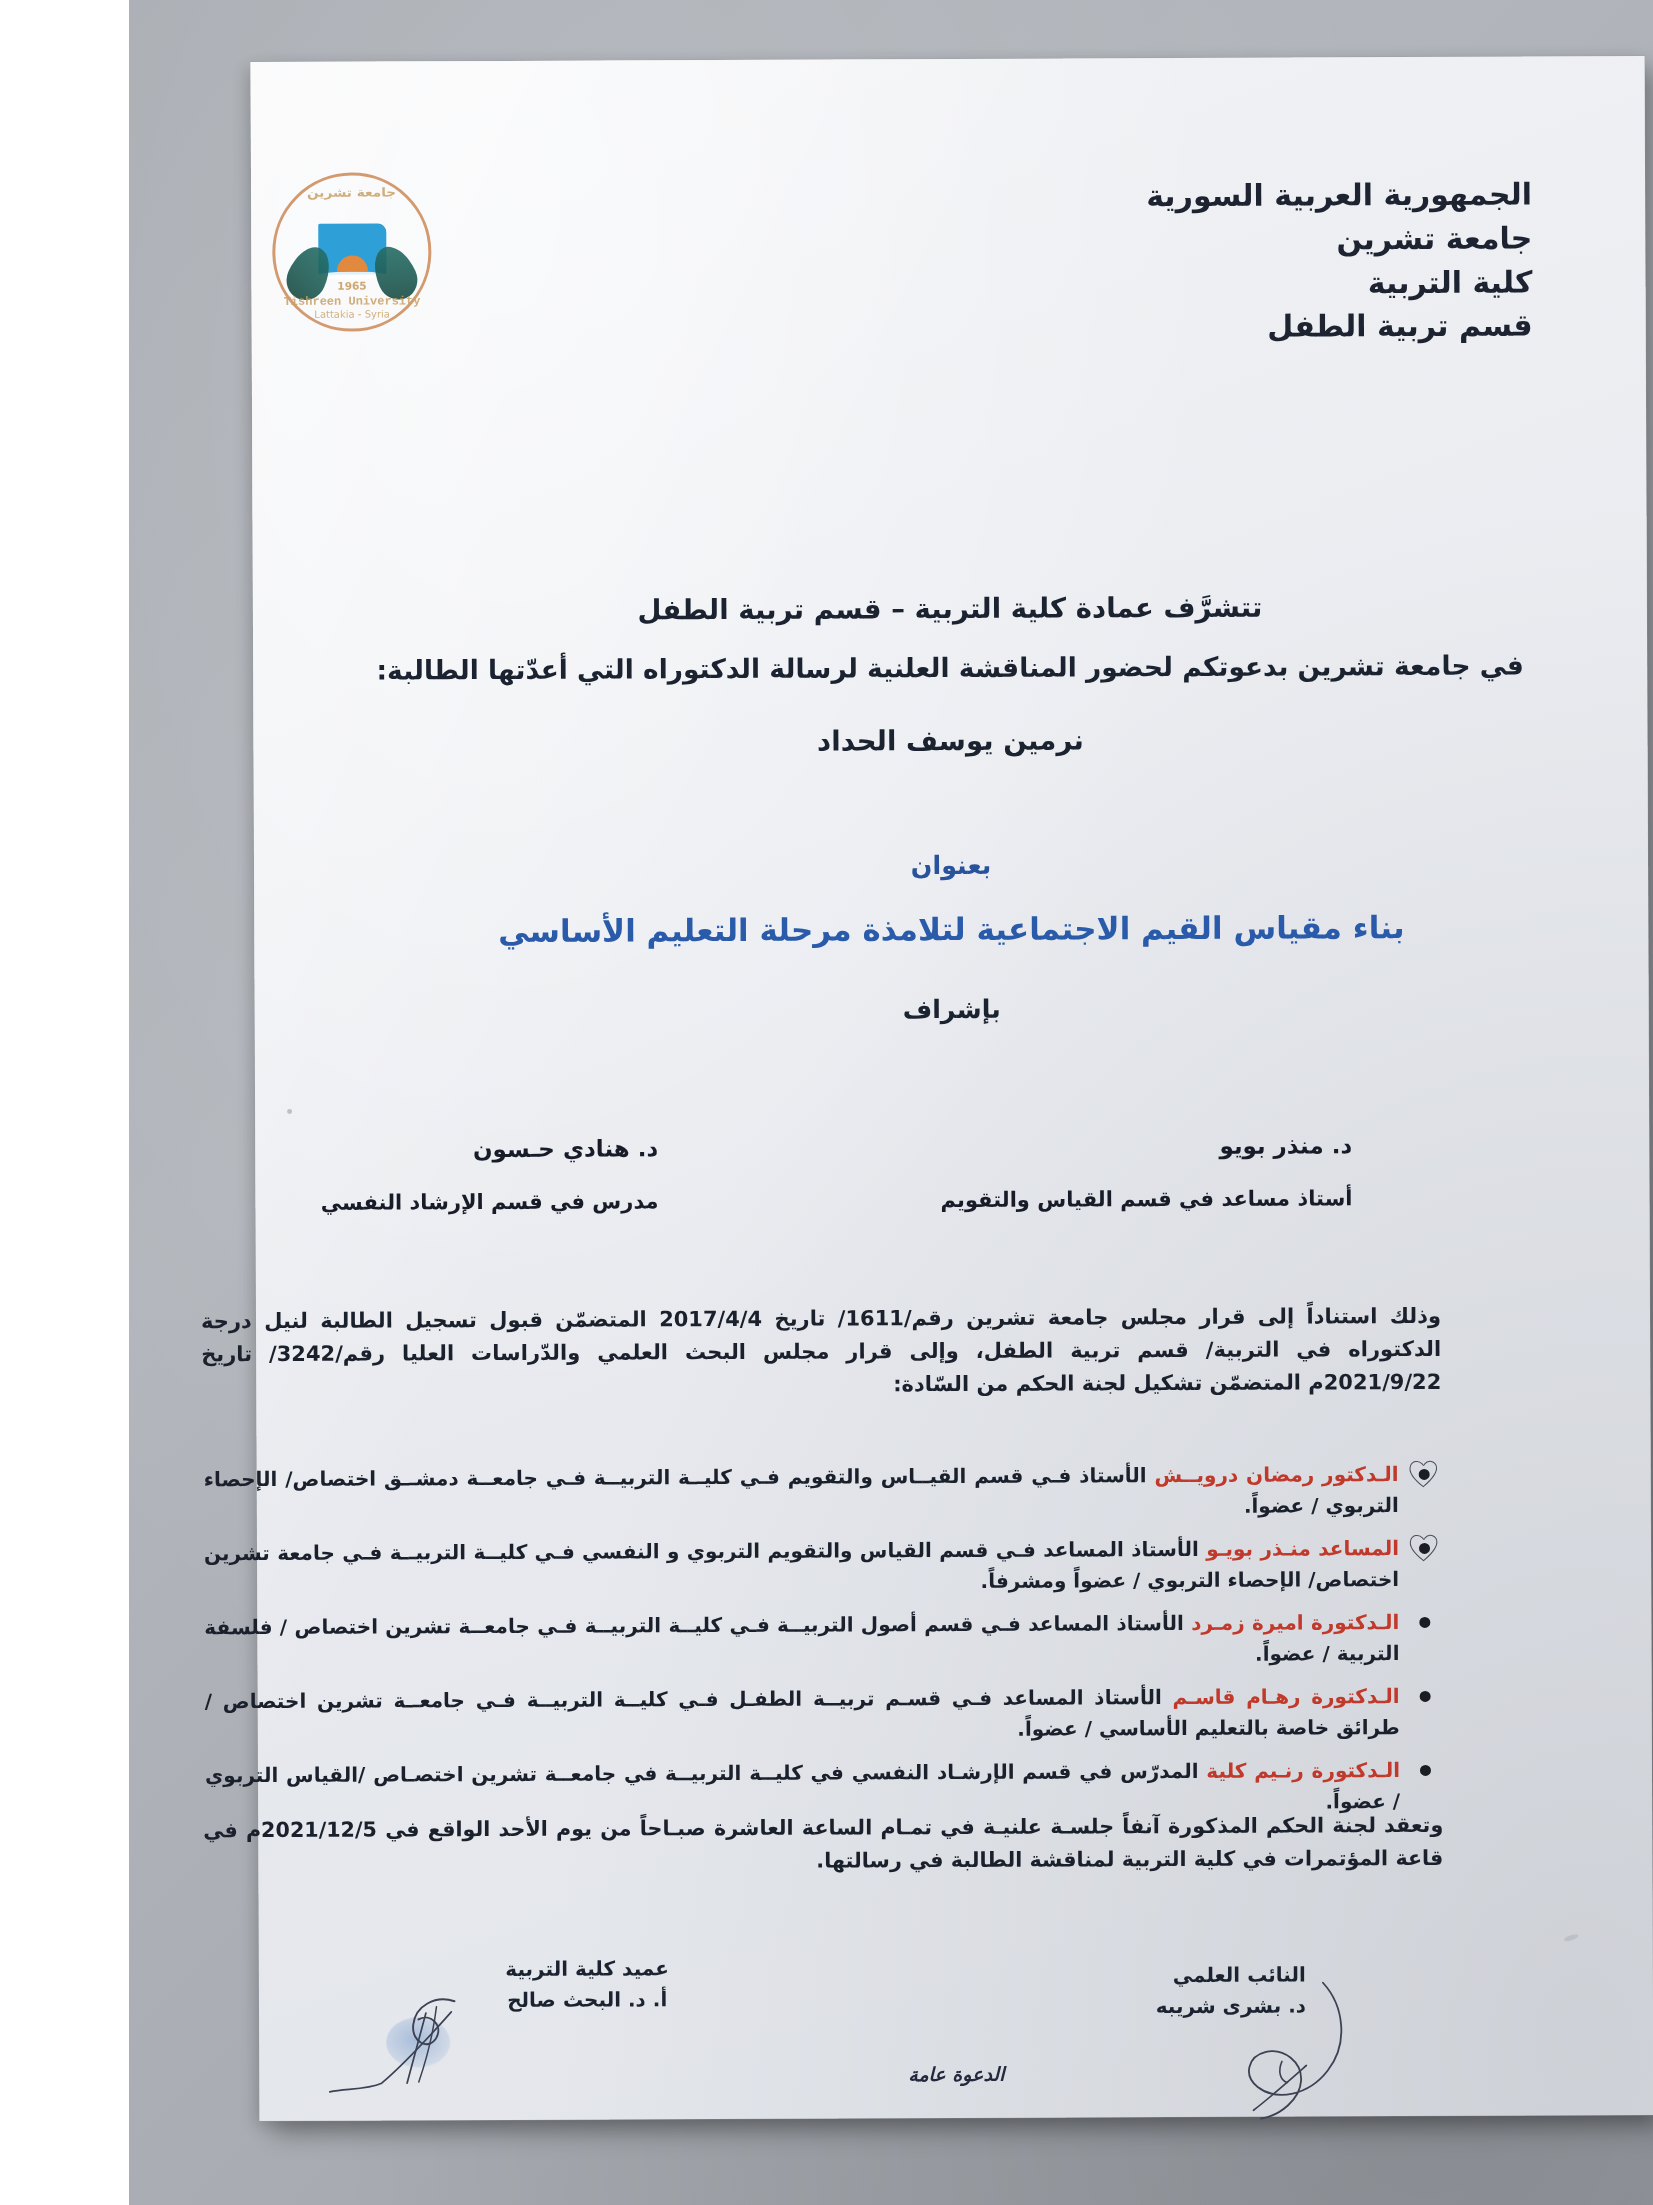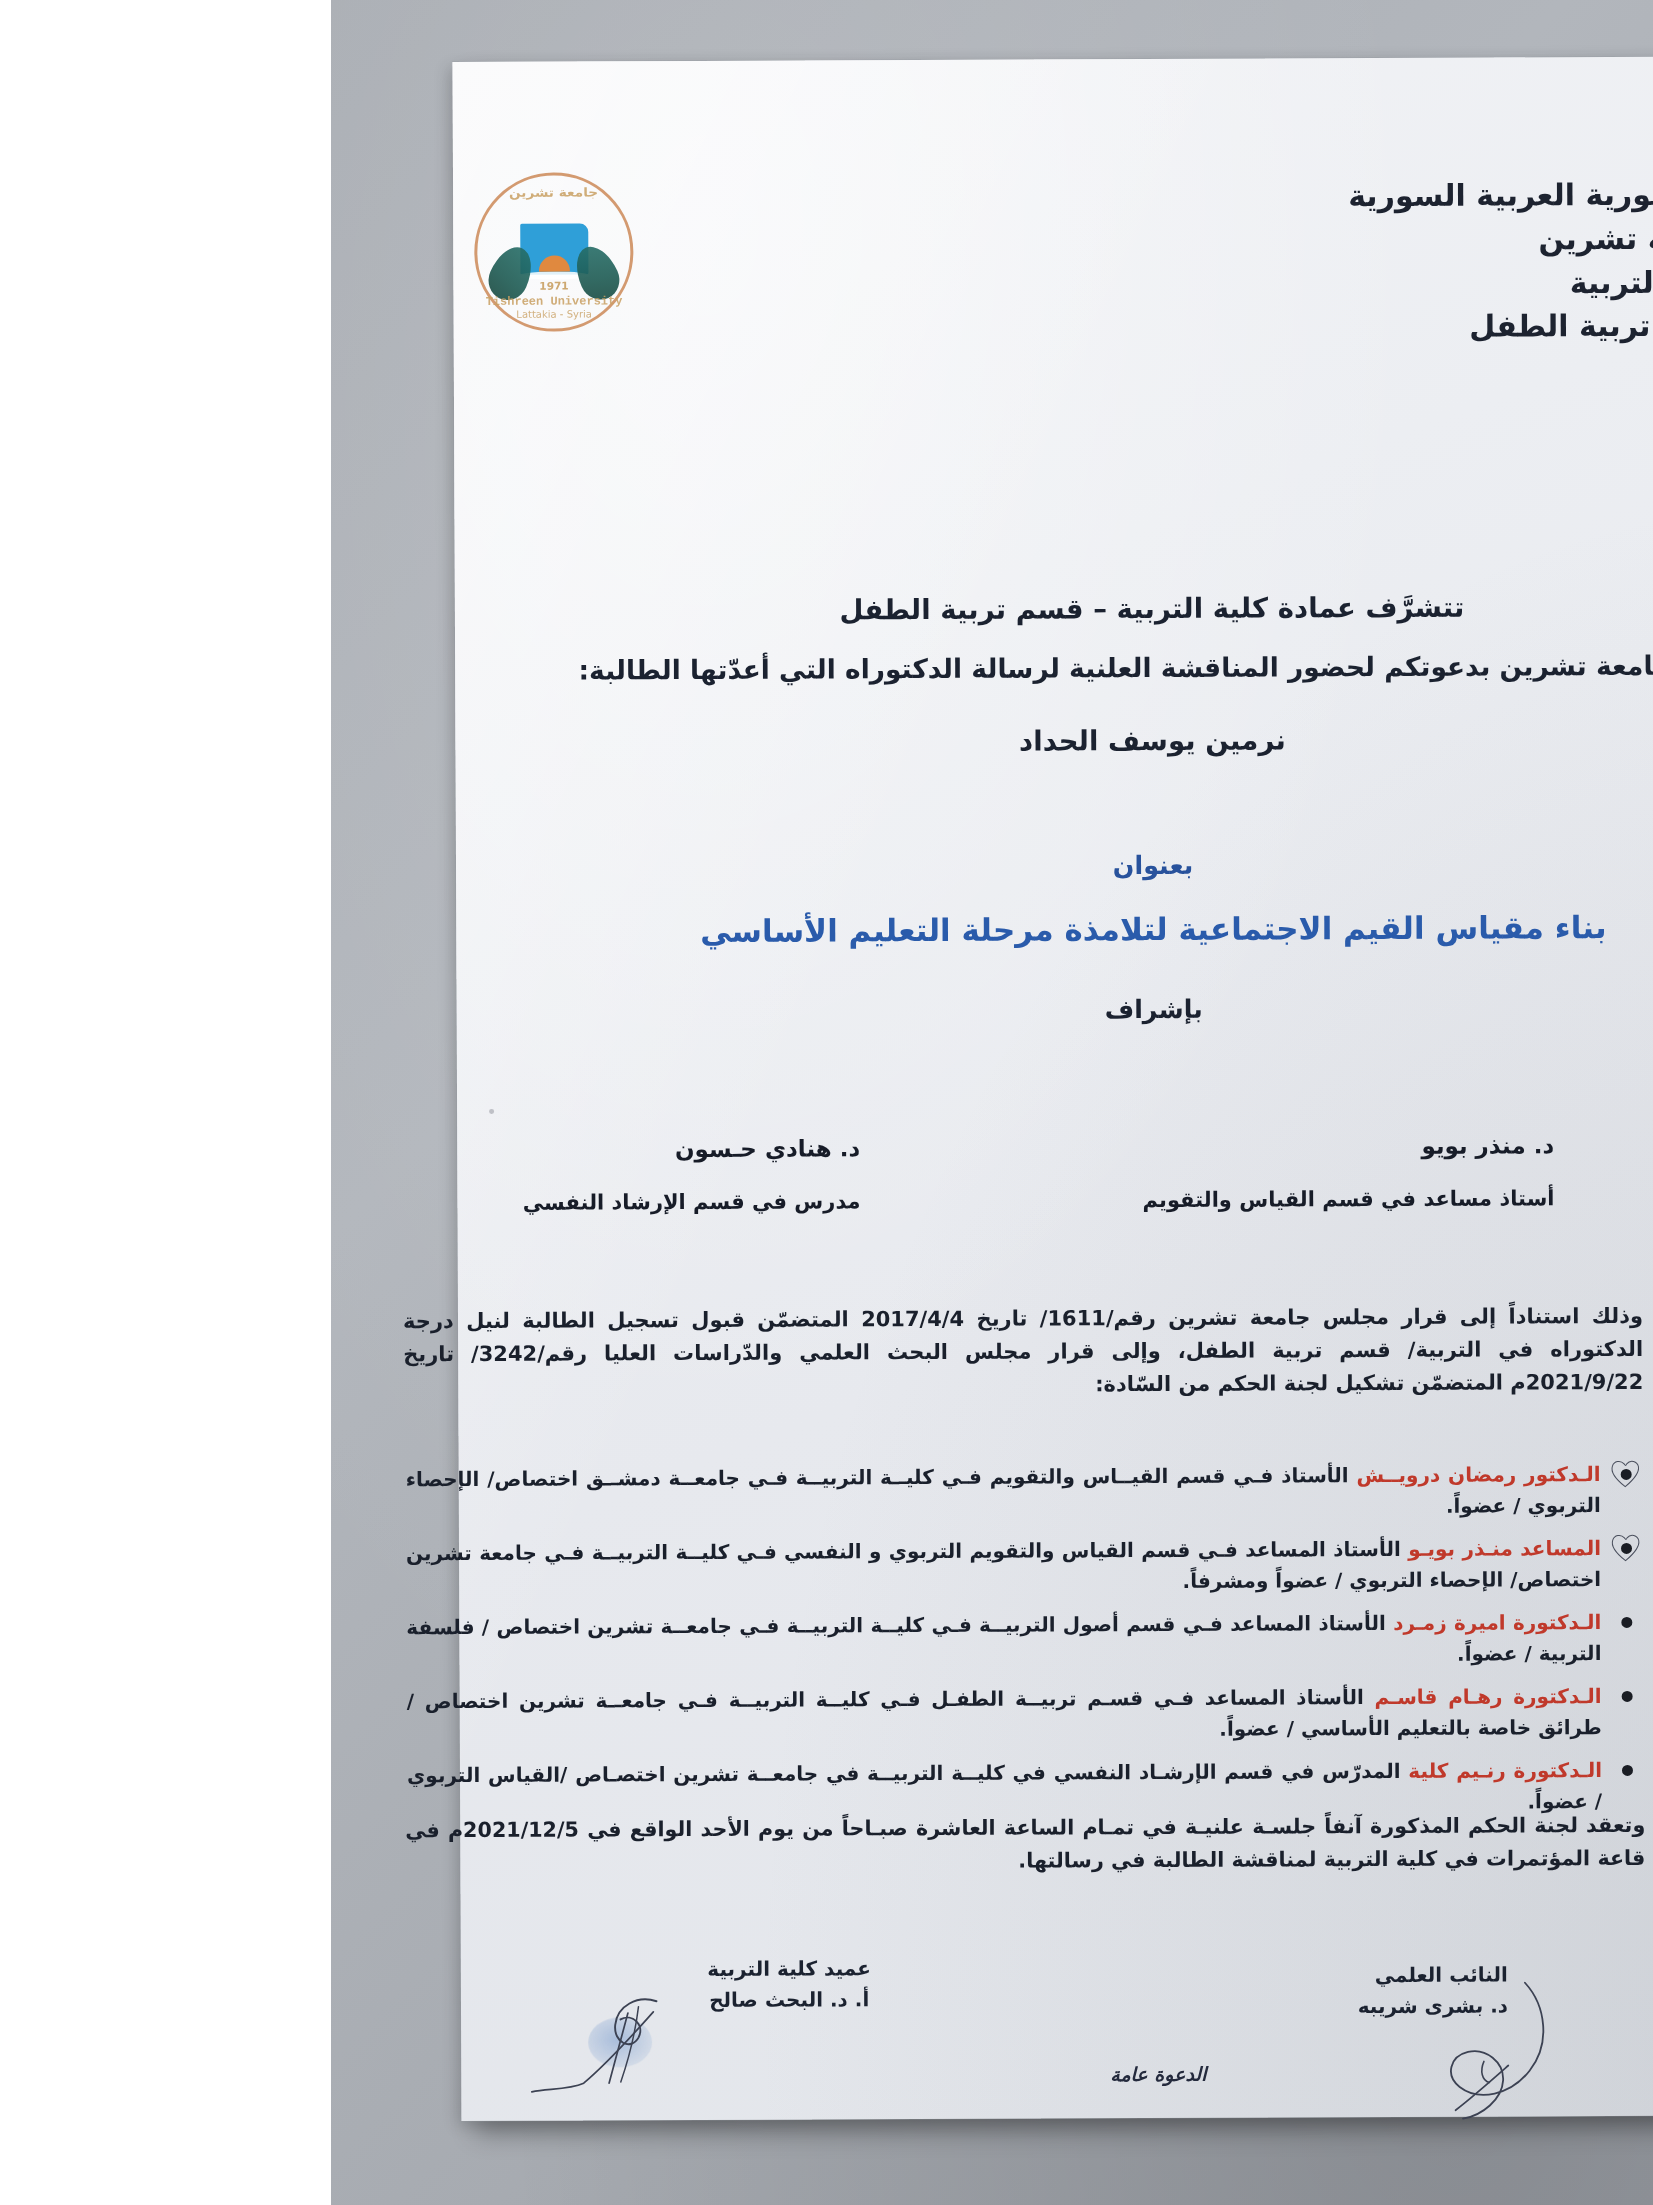--- a/index.html
+++ b/index.html
@@ -2,21 +2,21 @@
 <html dir="rtl" lang="ar" style="font-size:8.5px"><head>
 <meta charset="utf-8">
 <style>
   html, body {
     margin: 0;
     padding: 0;
     background: #ffffff;
   }
   #stage {
     position: relative;
-    width: 1322px;
+    width: 1524px;
     height: 2205px;
     overflow: hidden;
     
     background:
       linear-gradient(135deg, #a9adb3 0%, #b2b6bc 35%, #a6aab0 70%, #9fa3aa 100%);
     font-family: "DejaVu Sans", "Liberation Sans", sans-serif;
   }
   
   #wall-shade {
     position: absolute;
@@ -302,21 +302,21 @@
 
   <div id="paper">
     <div id="paper-sheen"></div>
 
     <div id="seal-wrap">
       <div class="seal-ring"></div>
       <div class="seal-arabic-top">جامعة تشرين</div>
       <div class="seal-book"></div>
       <div class="leaf l"></div>
       <div class="leaf r"></div>
-      <div class="seal-year">1971</div>
+      <div class="seal-year">1965</div>
       <div class="seal-en">Tishreen University</div>
       <div class="seal-sub">Lattakia - Syria</div>
     </div>
 
     <div class="blk" id="header-lines">
       <div>الجمهورية العربية السورية</div>
       <div>جامعة تشرين</div>
       <div>كلية التربية</div>
       <div>قسم تربية الطفل</div>
     </div>

